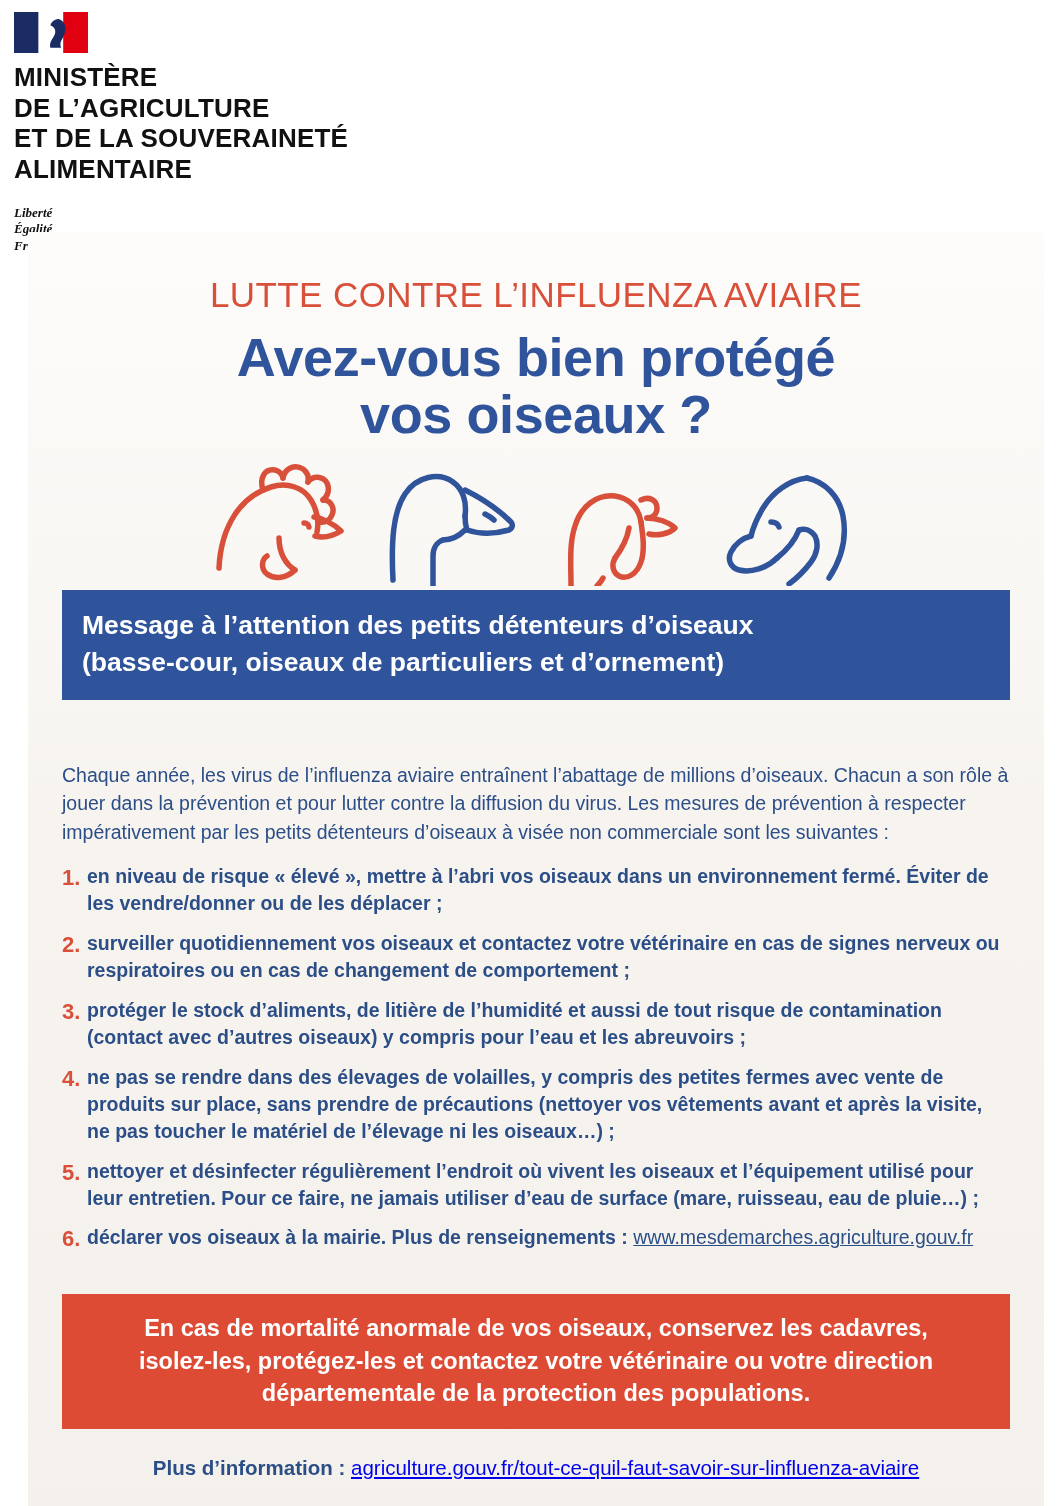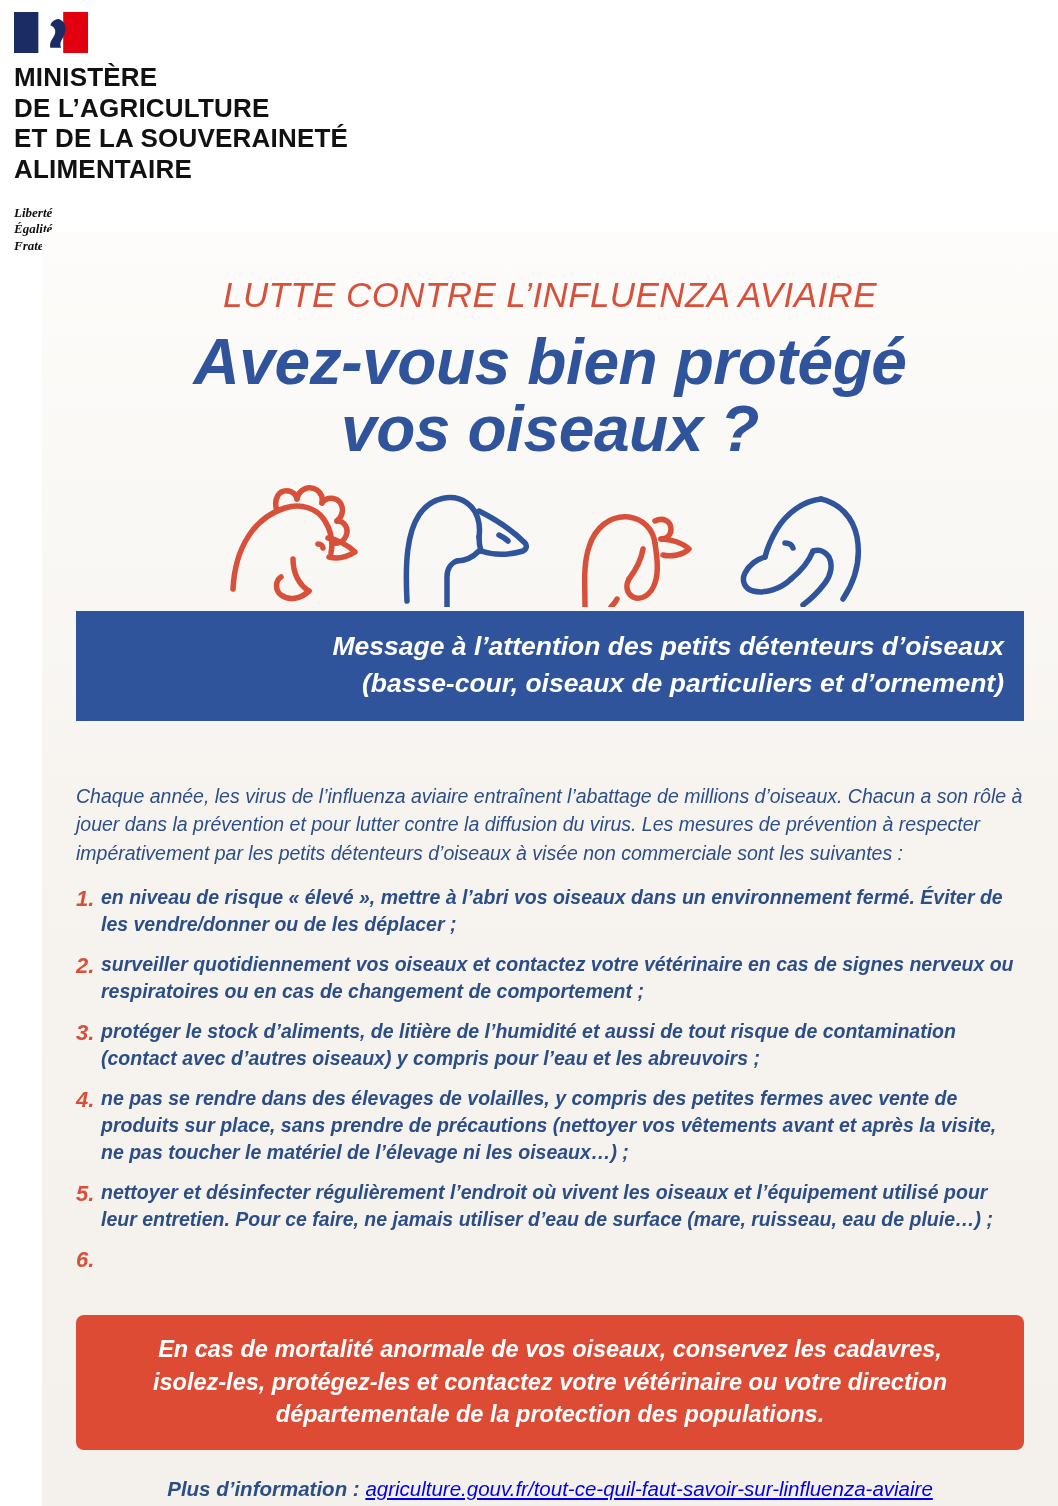--- a/index.html
+++ b/index.html
@@ -43,43 +43,42 @@
     font-style: italic;
     font-weight: bold;
     font-size: 13px;
     line-height: 1.28;
     color: #111111;
   }
 
   
   .poster {
     position: absolute;
-    left: 42px;
+    left: 28px;
     top: 232px;
     width: 1016px;
     height: 1274px;
     background: linear-gradient(180deg, #fdfcfa 0%, #f7f4f0 45%, #f4f1ec 100%);
     padding: 0;
-    font-style: italic;
   }
 
   .kicker {
     text-align: center;
     color: #D9503A;
     font-size: 35px;
     font-weight: normal;
     letter-spacing: 0.4px;
     padding-top: 45px;
     line-height: 1;
   }
 
   .headline {
     text-align: center;
     color: #2F549B;
-    font-size: 64px;
+    font-size: 54px;
     font-weight: bold;
     line-height: 1.05;
     margin-top: 17px;
     letter-spacing: -0.4px;
   }
 
   
   .birds {
     display: flex;
     justify-content: center;
@@ -89,21 +88,21 @@
     height: 130px;
   }
   .birds svg { display: block; }
 
   
   .blue-banner {
     position: relative;
     margin: 4px 34px 0 34px;
     background: #2F549B;
     color: #ffffff;
-    text-align: right;
+    text-align: left;
     font-size: 26.5px;
     font-weight: bold;
     line-height: 1.38;
     padding: 17px 20px 19px 20px;
   }
 
   
   .content {
     padding: 0 34px;
     margin-top: 61px;
@@ -152,21 +151,20 @@
   
   .red-box {
     margin: 40px 34px 0 34px;
     background: #DD4B35;
     color: #ffffff;
     text-align: center;
     font-size: 23.5px;
     font-weight: bold;
     line-height: 1.38;
     padding: 18px 26px 20px 26px;
-    border-radius: 8px;
   }
 
   
   .footer-info {
     text-align: center;
     margin-top: 27px;
     font-size: 20.5px;
     color: #2C4E87;
   }
   .footer-info .label { font-weight: bold; }
@@ -304,20 +302,21 @@
         <span class="step-text">ne pas se rendre dans des élevages de volailles, y compris des petites fermes avec vente de produits sur place, sans prendre de précautions (nettoyer vos vêtements avant et après la visite, ne pas toucher le matériel de l’élevage ni les oiseaux…) ;</span>
       </div>
 
       <div class="step">
         <span class="step-num">5.</span>
         <span class="step-text">nettoyer et désinfecter régulièrement l’endroit où vivent les oiseaux et l’équipement utilisé pour leur entretien. Pour ce faire, ne jamais utiliser d’eau de surface (mare, ruisseau, eau de pluie…) ;</span>
       </div>
 
       <div class="step">
         <span class="step-num">6.</span>
+        <span class="step-text"><span>déclarer vos oiseaux à la mairie. Plus de renseignements : </span><a class="inline-link" href="#">www.mesdemarches.agriculture.gouv.fr</a></span>
       </div>
 
     </div>
   </div>
 
   <div class="red-box">
     <div>En cas de mortalité anormale de vos oiseaux, conservez les cadavres,</div>
     <div>isolez-les, protégez-les et contactez votre vétérinaire ou votre direction</div>
     <div>départementale de la protection des populations.</div>
   </div>

